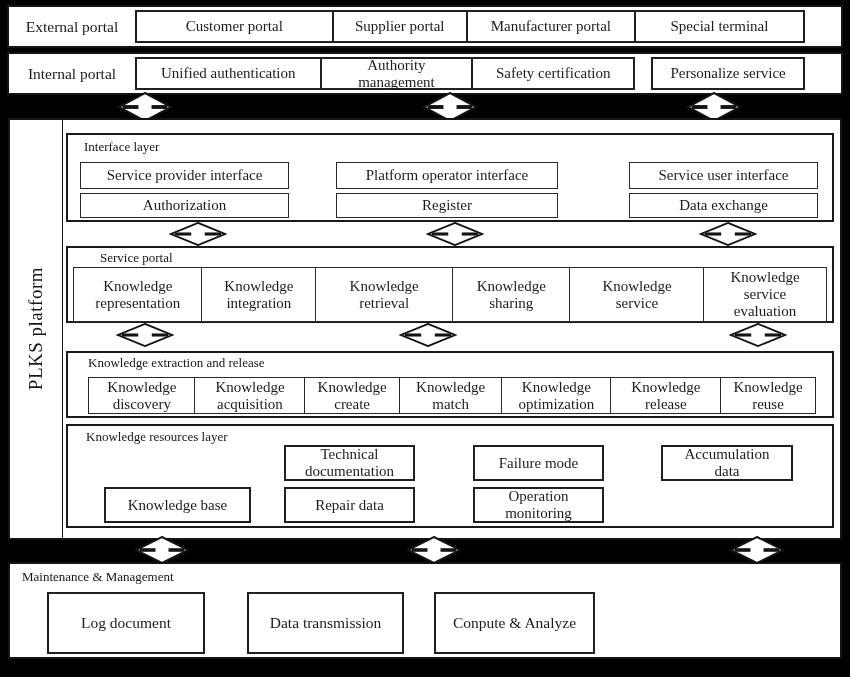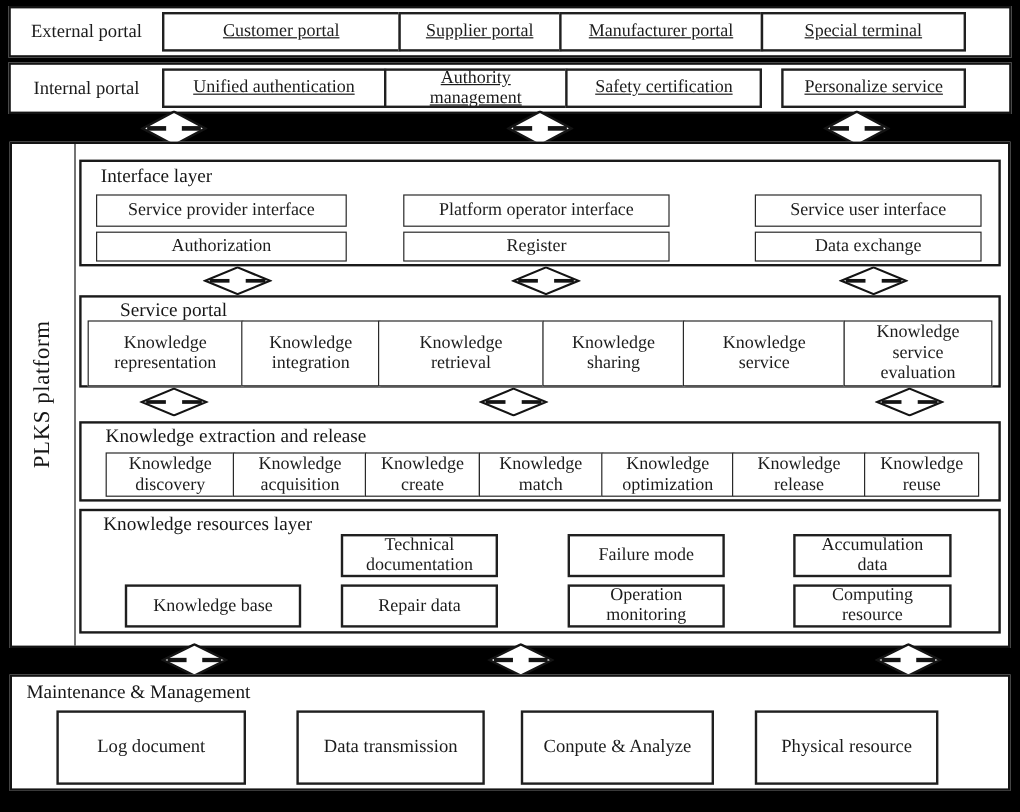--- a/index.html
+++ b/index.html
@@ -17,21 +17,21 @@
     border:2px solid #141414;
     box-sizing:border-box;
   }
   
   .portal-row { display:flex; align-items:stretch; }
   .portal-label {
     width:126px; display:flex; align-items:center; justify-content:center;
     font-size:15.5px;
   }
   .portal-boxes { display:flex; flex:1; margin:3px 36px 3px 0; }
-  .portal-boxes .box { margin-left:-2px;text-decoration:underline; }
+  .portal-boxes .box { margin-left:-2px; }
   .portal-boxes .box:first-child { margin-left:0; }
   .box {
     background:#fff; border:2px solid #202020; box-sizing:border-box;
     display:flex; align-items:center; justify-content:center;
     text-align:center; font-size:15px; line-height:1.12;
     white-space:pre-line; padding:0 4px;
   }
   .thinbox { border-width:1.5px; border-color:#2a2a2a; }
   
   #platform { border-width:2.5px; }
@@ -41,21 +41,21 @@
     display:flex; align-items:center; justify-content:center;
   }
   .vlabel {
     writing-mode:vertical-rl; transform:rotate(180deg);
     font-size:19px; letter-spacing:0.5px; color:#161616;
   }
   .layer {
     position:absolute; left:56px; width:768px;
     background:#fff; border:2px solid #1a1a1a; box-sizing:border-box;
   }
-  .layer-label { position:absolute; font-size:16px; color:#161616; white-space:nowrap; }
+  .layer-label { position:absolute; font-size:13px; color:#161616; white-space:nowrap; }
   .hrow { position:absolute; display:flex; }
   .hrow .box { margin-left:-1.5px; }
   .hrow .box:first-child { margin-left:0; }
   .abox { position:absolute; }
   
   .arrow { position:absolute; }
   
   #maintenance { border-width:2.5px; }
   #maintenance .box { font-size:15.5px; }
 </style>
@@ -181,34 +181,31 @@
     <div class="layer-label" style="left:18px; top:3px;">Knowledge resources layer</div>
     <div class="abox box" style="left:405px; top:19px; width:131px; height:36px;">Failure mode</div>
     <div class="abox box" style="left:216px; top:19px; width:131px; height:36px;">Technical
 documentation</div>
     <div class="abox box" style="left:593px; top:19px; width:132px; height:36px;">Accumulation
 data</div>
     <div class="abox box" style="left:36px;  top:61px; width:147px; height:36px;">Knowledge base</div>
     <div class="abox box" style="left:216px; top:61px; width:131px; height:36px;">Repair data</div>
     <div class="abox box" style="left:405px; top:61px; width:131px; height:36px;">Operation
 monitoring</div>
-    <div class="abox box" style="left:593px; top:61px; width:132px; height:36px;">Computing
-resource</div>
   </div>
 </div>
 
 <svg class="arrow" style="left:134px; top:536px;" width="56" height="28" viewBox="0 0 60 28" preserveAspectRatio="none">
     <use href="#dblarrow"></use>
   </svg>
 <svg class="arrow" style="left:406px; top:536px;" width="56" height="28" viewBox="0 0 60 28" preserveAspectRatio="none">
     <use href="#dblarrow"></use>
   </svg>
 <svg class="arrow" style="left:729px; top:536px;" width="56" height="28" viewBox="0 0 60 28" preserveAspectRatio="none">
     <use href="#dblarrow"></use>
   </svg>
 
 <div class="panel" id="maintenance" style="left:8px; top:562px; width:834px; height:97px;">
   <div class="layer-label" style="left:12px; top:5px; position:absolute;">Maintenance &amp; Management</div>
   <div class="abox box" style="left:37px;  top:28px; width:158px; height:62px;">Log document</div>
   <div class="abox box" style="left:237px; top:28px; width:157px; height:62px;">Data transmission</div>
   <div class="abox box" style="left:424px; top:28px; width:161px; height:62px;">Conpute &amp; Analyze</div>
-  <div class="abox box" style="left:619px; top:28px; width:153px; height:62px;">Physical resource</div>
 </div>
 
 </body></html>

